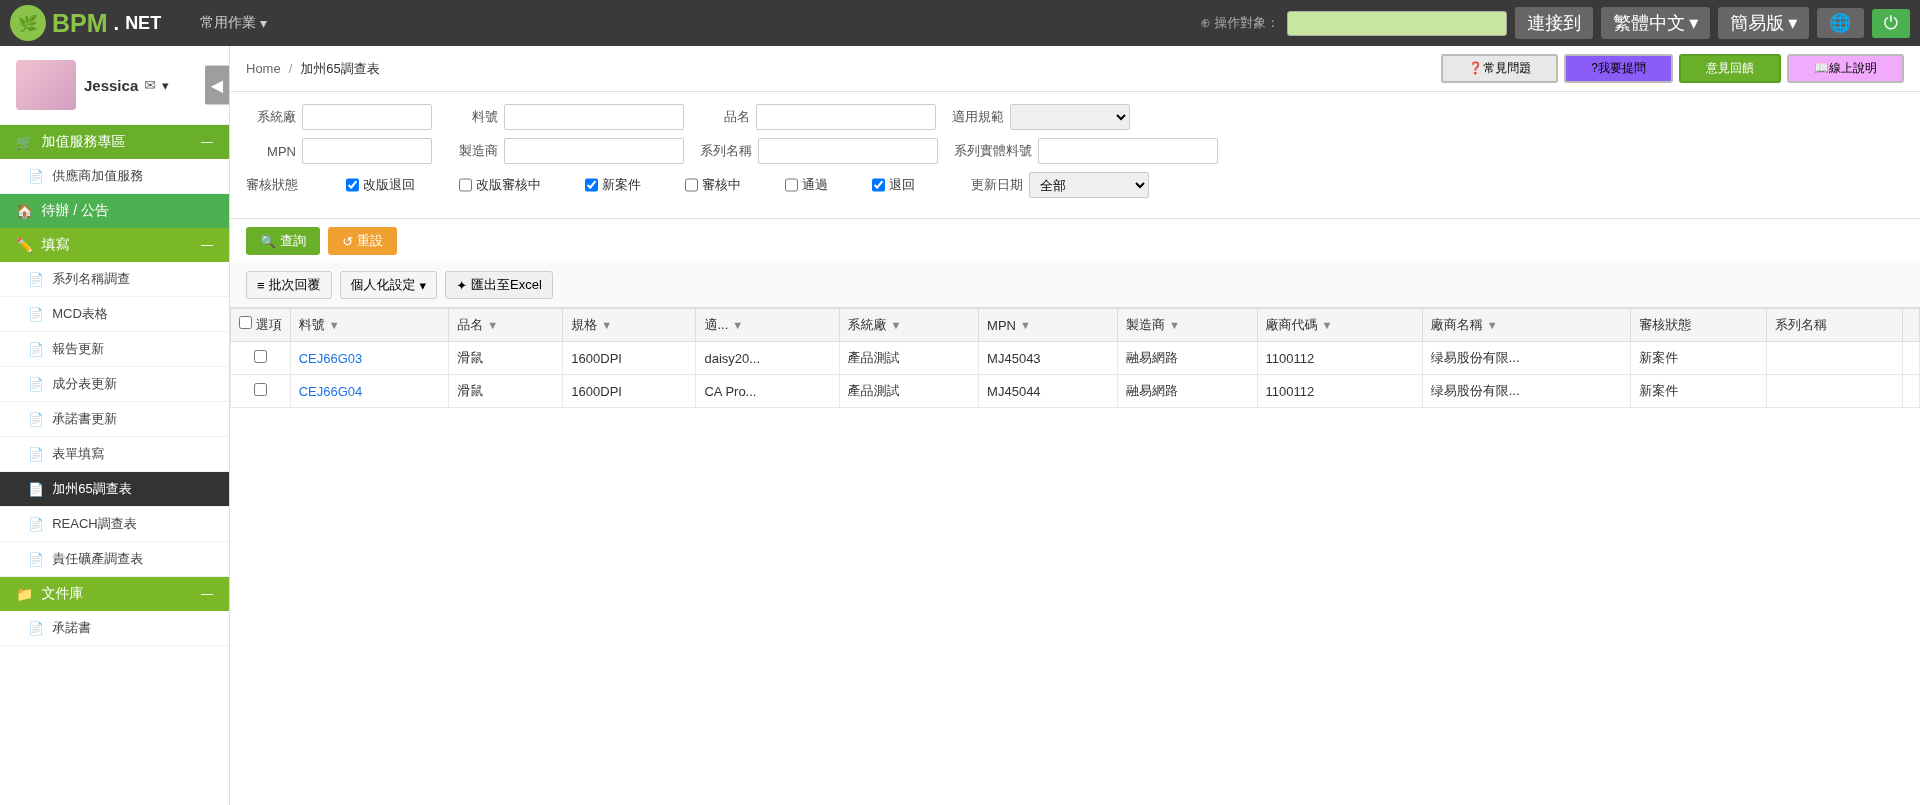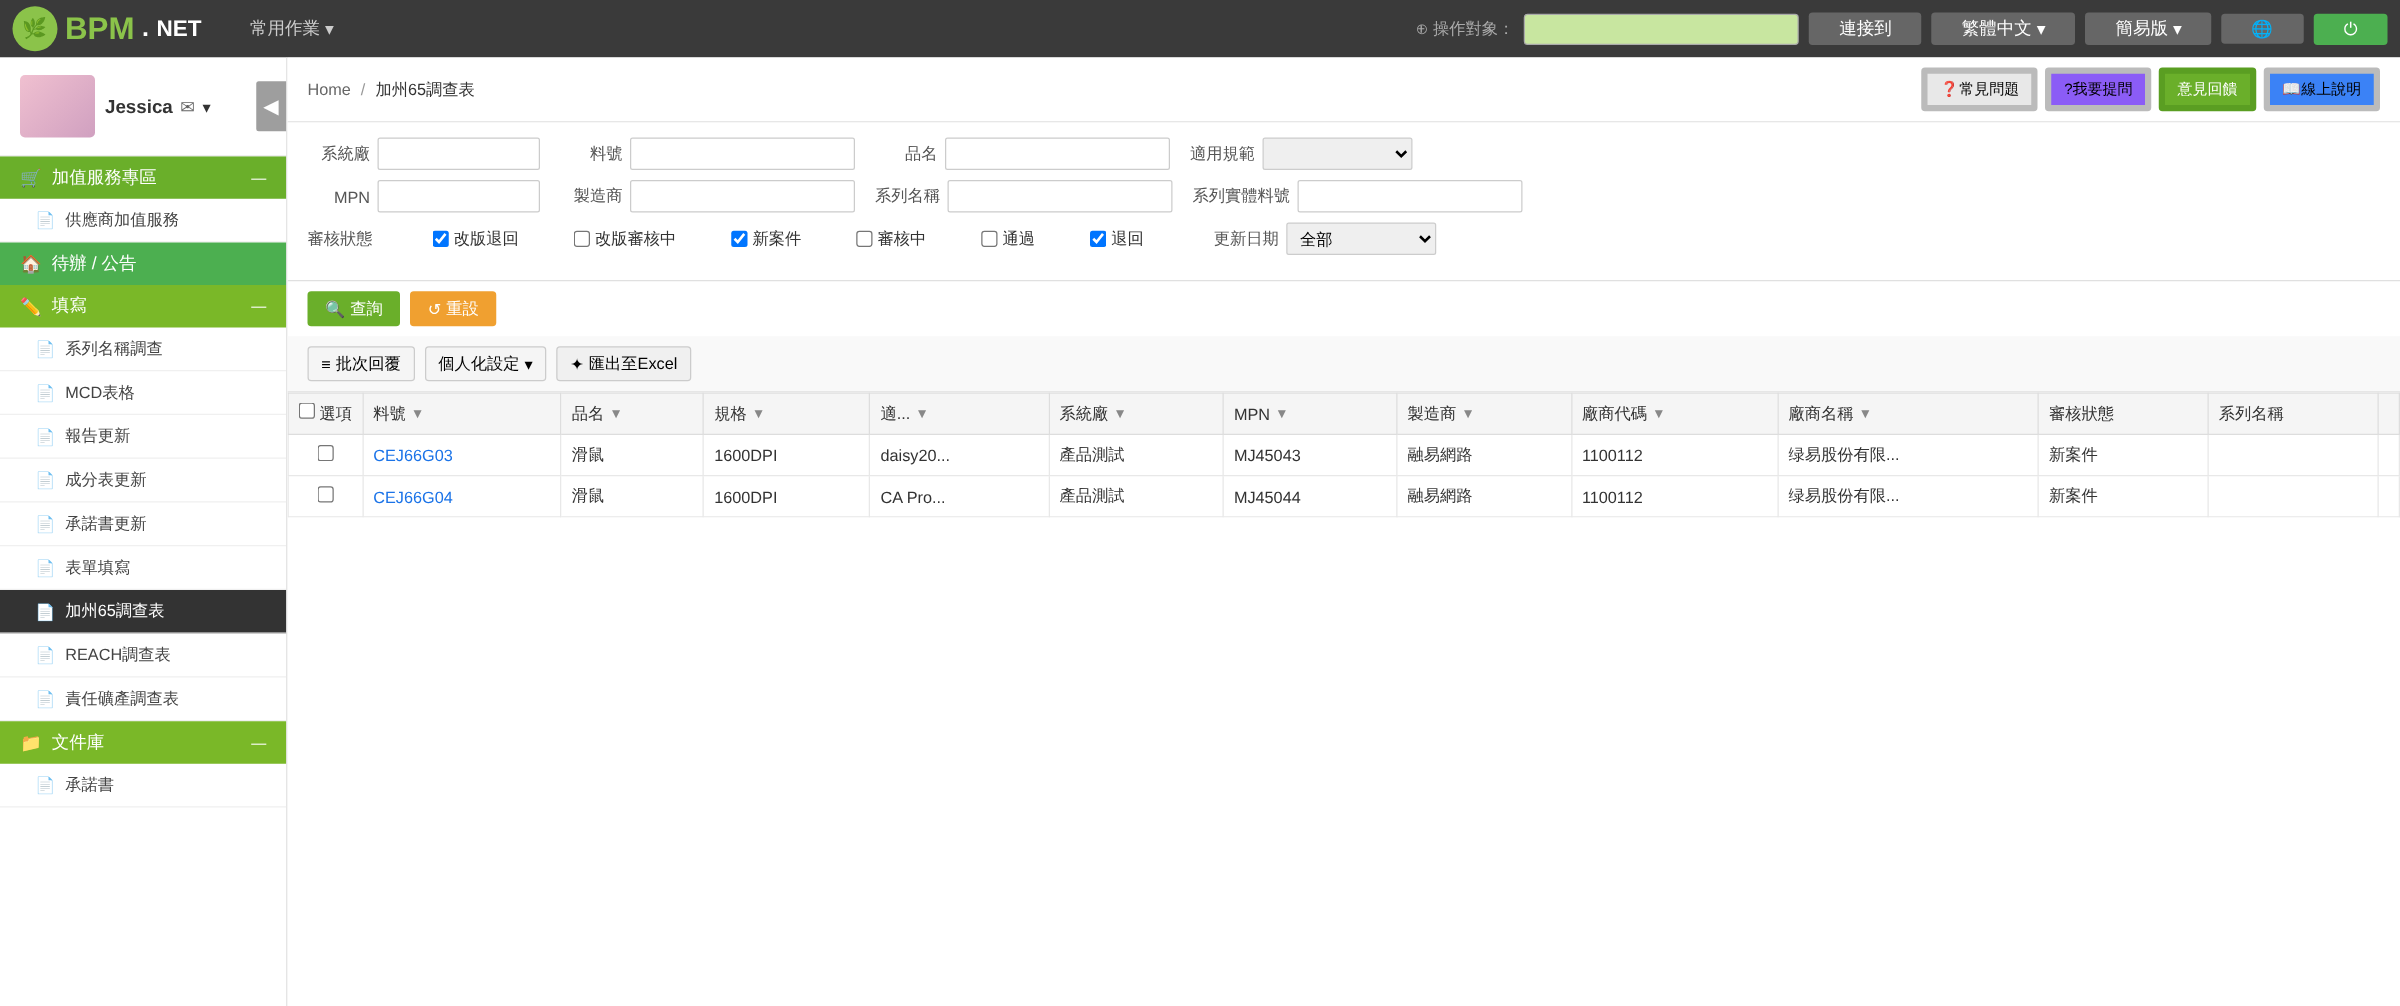--- a/index.html
+++ b/index.html
@@ -54,24 +54,24 @@
       padding: 4px 8px;
       border-radius: 3px;
       width: 220px;
       font-size: 13px;
       color: #555;
     }
     .nav-btn {
       background: #666;
       color: white;
       border: none;
-      padding: 4px 24px;
+      padding: 4px 12px;
       border-radius: 3px;
       cursor: pointer;
-      font-size: 14px;
+      font-size: 18px;
       display: flex;
       align-items: center;
       gap: 4px;
     }
     .nav-btn.active { background: #4caf50; }
 
     
     .main-layout {
       display: flex;
       height: calc(100vh - 46px);
@@ -182,34 +182,34 @@
     }
     .breadcrumb-link { color: #666; font-size: 13px; }
     .breadcrumb-sep { color: #999; }
     .breadcrumb-current { color: #333; font-size: 13px; }
     .action-btns {
       margin-left: auto;
       display: flex;
       gap: 6px;
     }
     .action-btn {
-      padding: 4px 10px;
+      padding: 4px 25px;
       border-radius: 3px;
       font-size: 12px;
       cursor: pointer;
-      border: 5px solid #3b82f6;
+      border: 2px solid #3b82f6;
       background: #f5f5f5;
       display: flex;
       align-items: center;
       gap: 4px;
     }
     .action-btn.faq { background: #e8e8e8; border-color: #bbb; }
     .action-btn.question { background: #8b5cf6; border-color: #bbb; }
     .action-btn.feedback { background: #6aaf2a; color: white; border-color: #5a9e22; }
-    .action-btn.online-help { background: #3b82f6; border-color: #bbb; text-align: right; }
+    .action-btn.online-help { background: #f0abfc; border-color: #bbb; text-align: right; }
 
     
     .search-form {
       padding: 12px 16px;
       background: white;
       border-bottom: 1px solid #e0e0e0;
     }
     .form-row {
       display: flex;
       align-items: center;

